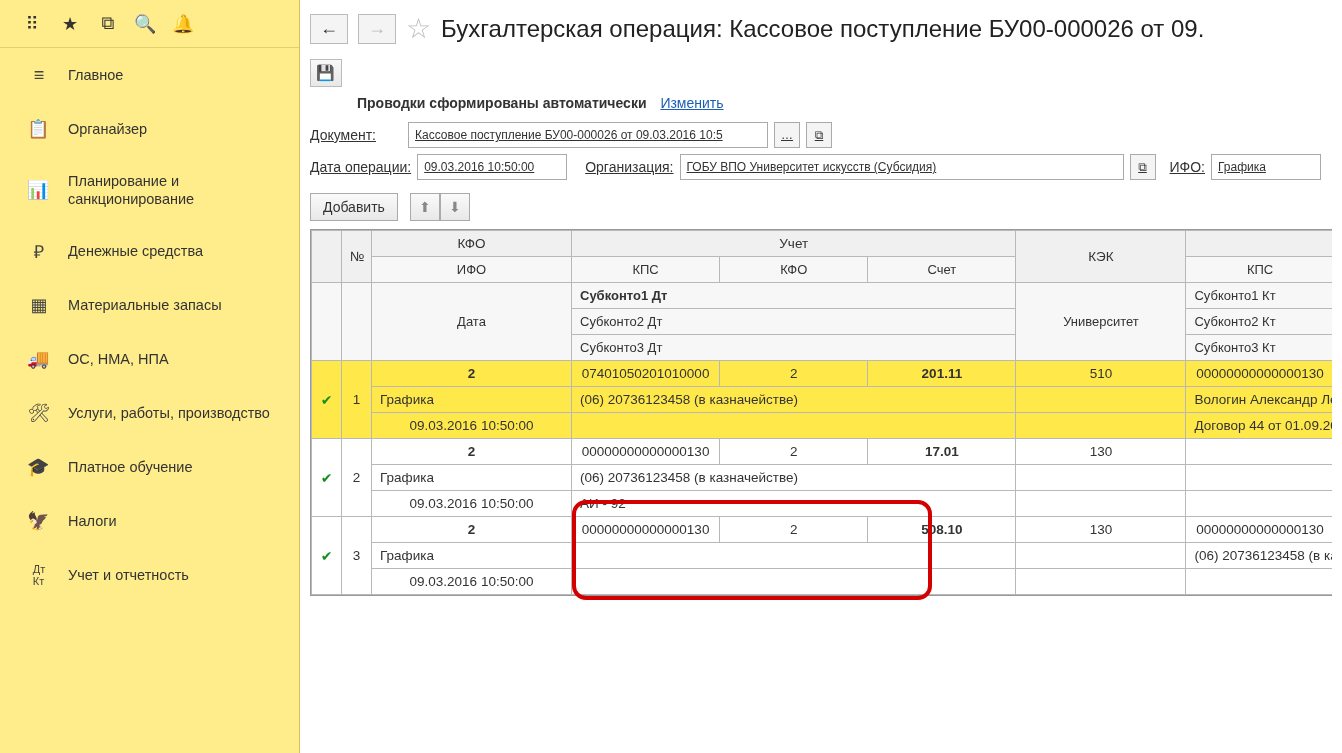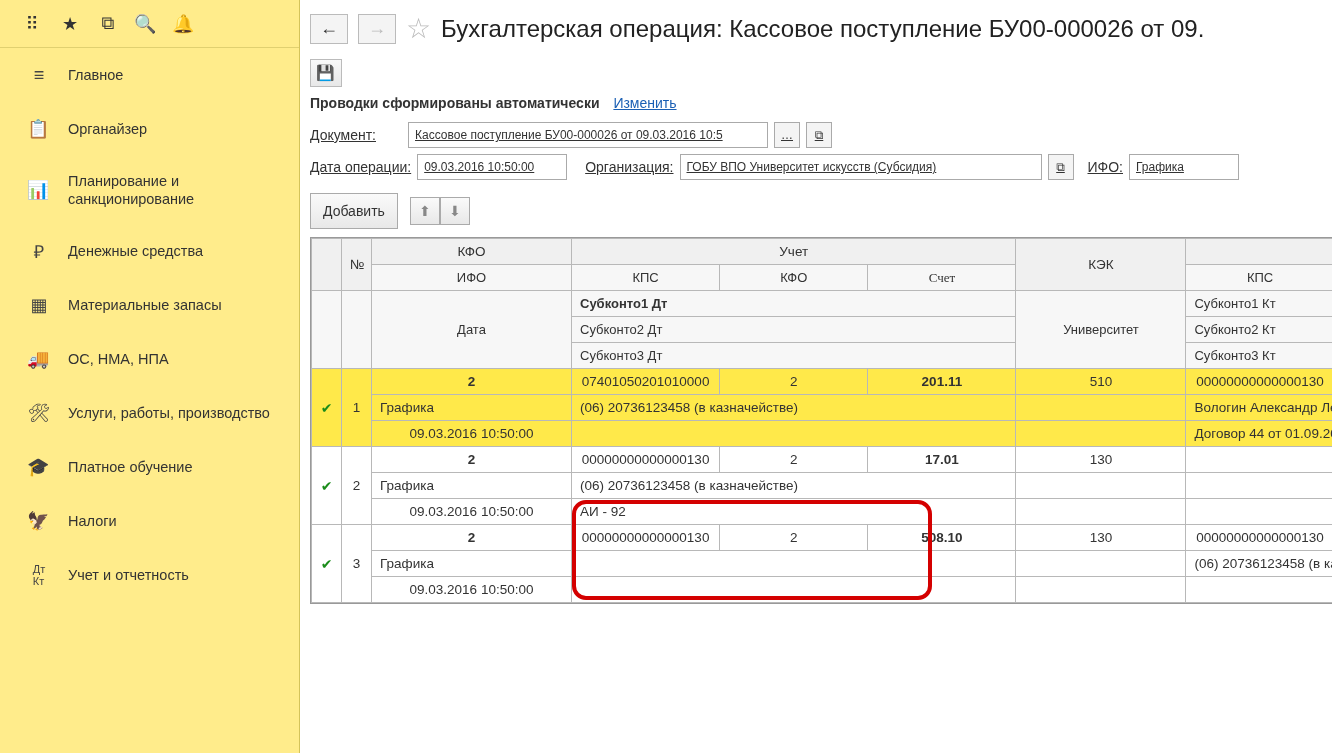--- a/index.html
+++ b/index.html
@@ -13,43 +13,43 @@
 .navitem .nicon { width: 22px; height: 22px; display: flex; align-items: center; justify-content: center; font-size: 18px; color: #444; }
 .navitem .nlabel { font-size: 14.5px; line-height: 1.25; }
 .main { flex: 1; display: flex; flex-direction: column; background: #fff; overflow: hidden; }
 .header { display: flex; align-items: center; gap: 10px; padding: 12px 10px 10px 10px; }
 .navbtn { width: 38px; height: 30px; border: 1px solid #bbb; background: #f4f4f4; display: flex; align-items: center; justify-content: center; cursor: pointer; font-size: 18px; }
 .navbtn.disabled { color: #bbb; }
 .star { font-size: 28px; color: #bbb; cursor: pointer; }
 .title { font-size: 24px; font-weight: 400; color: #222; white-space: nowrap; }
 .toolbar { padding: 4px 10px 6px 10px; }
 .diskbtn { width: 32px; height: 28px; border: 1px solid #bbb; background: linear-gradient(#f8f8f8,#e8e8e8); display: flex; align-items: center; justify-content: center; cursor: pointer; font-size: 15px; }
-.statusline { padding: 2px 10px 8px 10px; font-size: 14px; }
+.statusline { padding: 2px 10px 8px 10px; font-size: 14px; margin-left: 47px; }
 .statusline b { font-weight: bold; }
 .statusline a { color: #1a5fb4; text-decoration: underline; cursor: pointer; margin-left: 10px; }
 .formrow { display: flex; align-items: center; gap: 6px; padding: 3px 10px; font-size: 14px; text-decoration: underline; }
 .flabel { white-space: nowrap; }
 .finput { border: 1px solid #aaa; height: 26px; padding: 2px 6px; background: #fff; font-size: 12px; display: flex; align-items: center; }
 .fbtn { width: 26px; height: 26px; border: 1px solid #aaa; background: #f4f4f4; display: flex; align-items: center; justify-content: center; cursor: pointer; font-size: 12px; }
 .docfield { width: 360px; }
 .actionbar { display: flex; align-items: center; gap: 12px; padding: 10px 10px 8px 10px; }
-.addbtn { height: 36px; padding: 0 12px; border: 1px solid #aaa; background: linear-gradient(#fafafa,#e8e8e8); cursor: pointer; font-size: 14px; display: flex; align-items: center; }
+.addbtn { height: 28px; padding: 0 12px; border: 1px solid #aaa; background: linear-gradient(#fafafa,#e8e8e8); cursor: pointer; font-size: 14px; display: flex; align-items: center; }
 .arrowgroup { display: flex; }
 .arrowbtn { width: 30px; height: 28px; border: 1px solid #aaa; background: linear-gradient(#fafafa,#e8e8e8); display: flex; align-items: center; justify-content: center; cursor: pointer; font-size: 14px; color: #888; }
 .grid { margin: 0 10px; border: 1px solid #999; border-right: none; overflow: hidden; }
 table { border-collapse: collapse; width: 1320px; table-layout: fixed; }
 td, th { border: 1px solid #b8b8b8; padding: 4px 8px; font-size: 13.5px; font-weight: normal; text-align: left; vertical-align: middle; height: 26px; white-space: nowrap; overflow: hidden; }
 th { background: #f0f0f0; text-align: center; }
 th.sub { background: #f7f7f7; font-size: 13px; }
 .col-check { width: 30px; }
 .col-n { width: 30px; text-align: center; }
 .col-kfo { width: 200px; }
 .col-kps { width: 200px; }
 .col-kfo2 { width: 50px; }
-.col-schet { width: 100px; font-family: Liberation Serif, serif; }
+.col-schet { width: 100px; }
 .col-kek { width: 170px; }
 .col-kps2 { width: 200px; }
 .datarow td { background: #fff; }
 .datarow.sel td { background: #ffe94a; }
 .check { color: #1a8c1a; font-size: 14px; text-align: center; }
 .center { text-align: center; }
 .bold { font-weight: bold; }
 .highlight-box { position: absolute; border: 4px solid #d40000; border-radius: 14px; pointer-events: none; }
 .wrap { position: relative; }
 </style>
@@ -132,21 +132,21 @@
       <div class="finput docfield">Кассовое поступление БУ00-000026 от 09.03.2016 10:5</div>
       <div class="fbtn">…</div>
       <div class="fbtn">⧉</div>
     </div>
 
     <div class="formrow">
       <span class="flabel">Дата операции:</span>
       <div class="finput" style="width:150px;">09.03.2016 10:50:00</div>
       <span style="width:6px;"></span>
       <span class="flabel">Организация:</span>
-      <div class="finput" style="width:362px;">ГОБУ ВПО Университет искусств (Субсидия)</div>
+      <div class="finput" style="width:444px;">ГОБУ ВПО Университет искусств (Субсидия)</div>
       <div class="fbtn">⧉</div>
       <span style="width:2px;"></span>
       <span class="flabel">ИФО:</span>
       <div class="finput" style="width:110px;">Графика</div>
     </div>
 
     <div class="actionbar">
       <div class="addbtn">Добавить</div>
       <div class="arrowgroup">
         <div class="arrowbtn">⬆</div>

